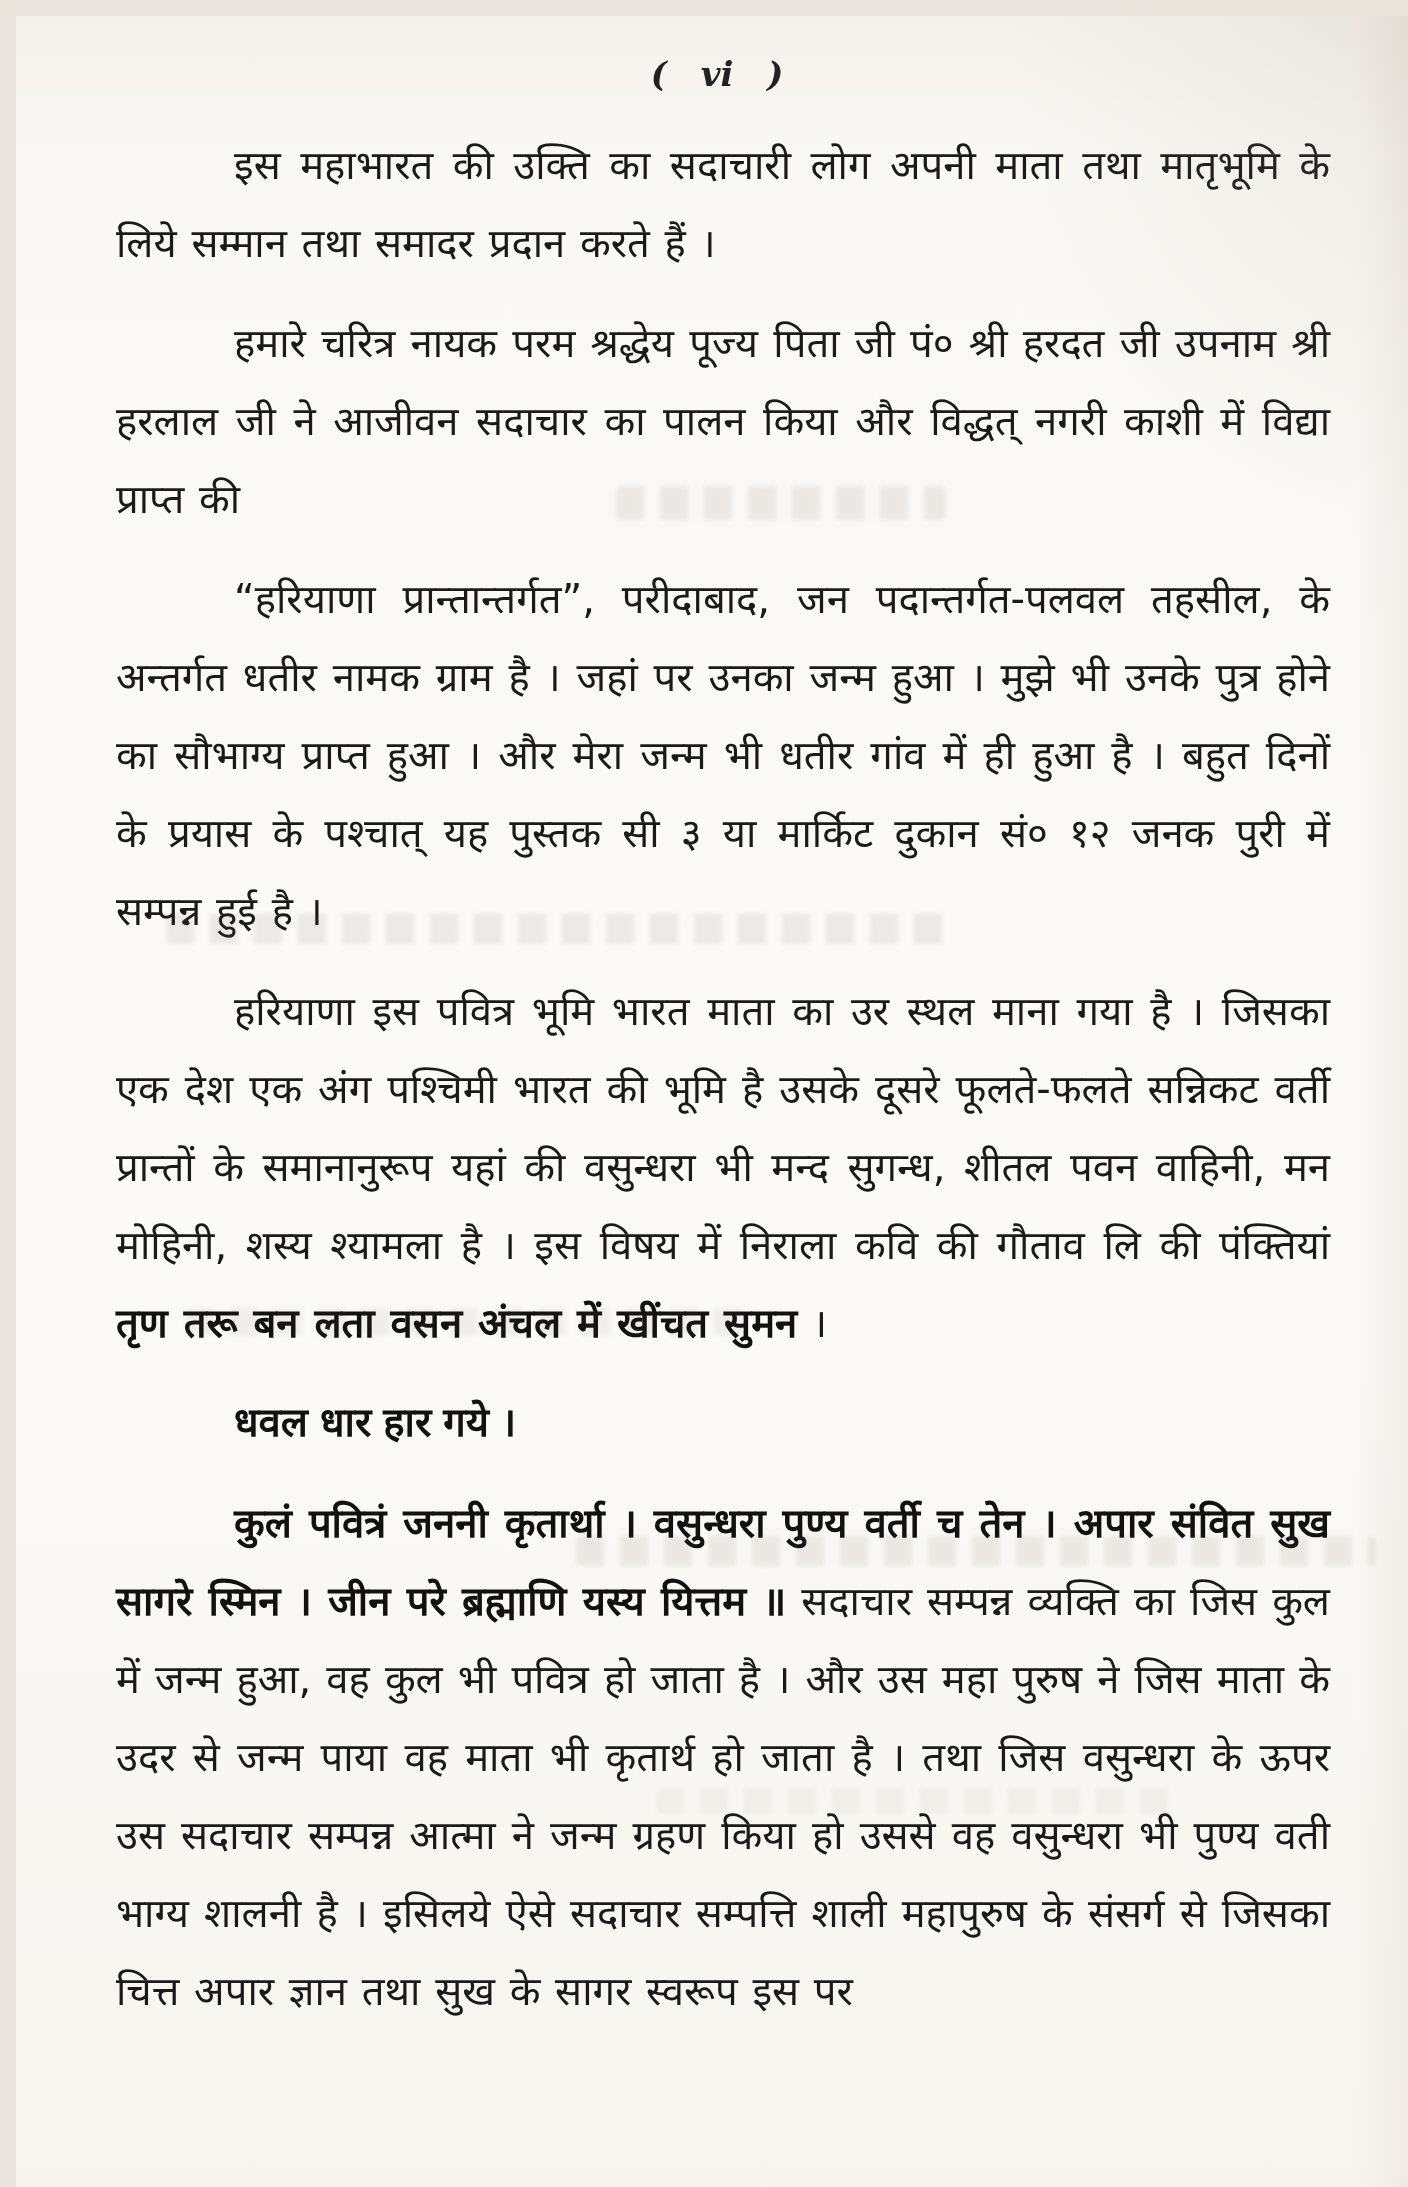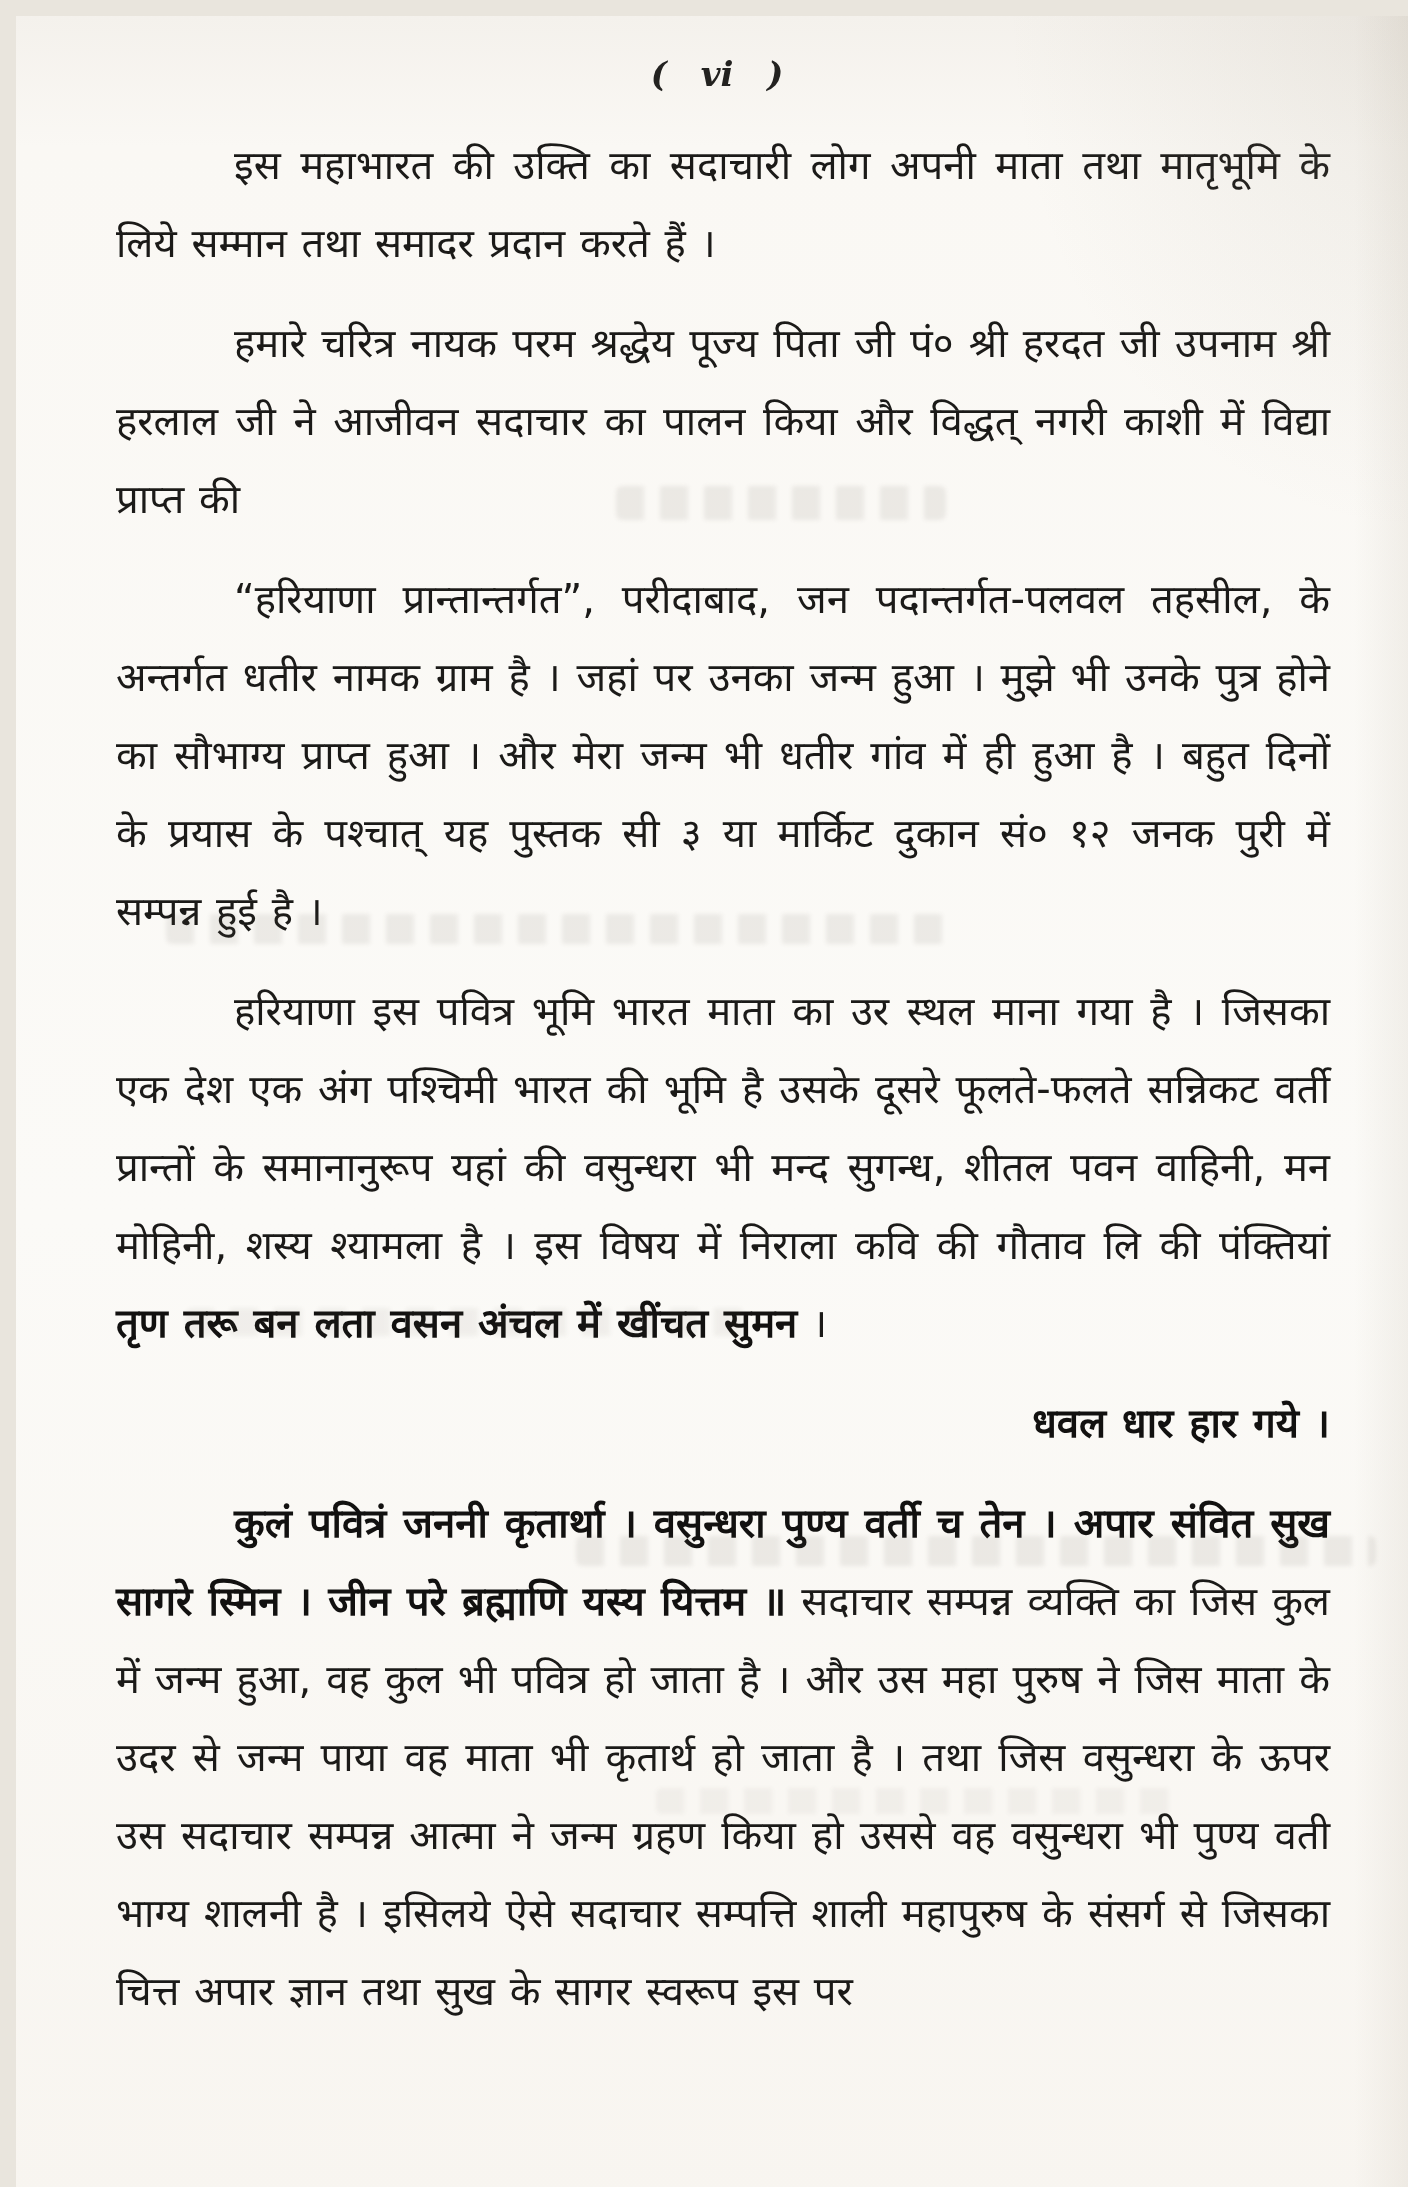--- a/index.html
+++ b/index.html
@@ -47,21 +47,21 @@
   .para {
     font-family: "DejaVu Sans", sans-serif;
     font-size: 40px;
     line-height: 78px;
     text-align: justify;
     text-indent: 118px;
     margin: 0 0 22px 0;
     word-spacing: 2px;
   }
   .bold { font-weight: 700; color: #121110; }
-  .standalone { text-align: right; }
+  .standalone { text-align: left; font-family: Liberation Serif, serif; }
   
   .ghost {
     position: absolute;
     pointer-events: none;
     opacity: 0.10;
     filter: blur(2px);
     background: repeating-linear-gradient(
       90deg,
       rgba(90,82,70,0.9) 0px, rgba(90,82,70,0.9) 26px,
       rgba(0,0,0,0) 30px, rgba(0,0,0,0) 44px);

